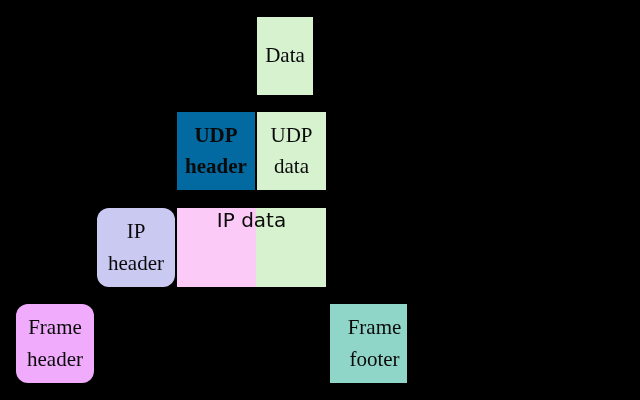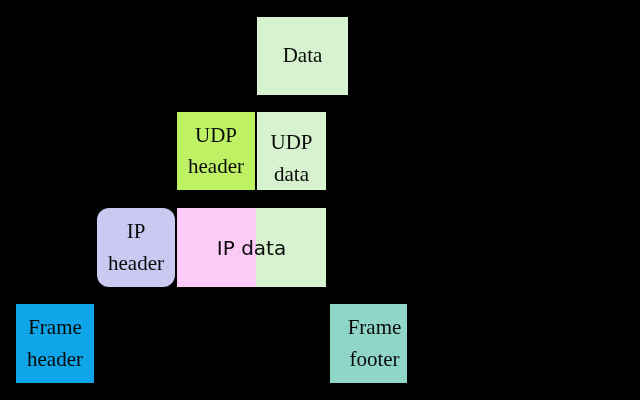--- a/index.html
+++ b/index.html
@@ -31,24 +31,24 @@
     text-align: center;
   }
   .sans-label {
     font-family: "DejaVu Sans", "Liberation Sans", sans-serif;
     font-size: 20px;
     line-height: 1.2;
     color: #0a0a0a;
     text-align: center;
   }
   
-  #box-data        { left: 257px; top: 17px;  width: 91px;  height: 78px; }
+  #box-data        { left: 257px; top: 17px;  width: 56px;  height: 78px; }
   
   #box-udp-header  { left: 177px; top: 112px; width: 78px;  height: 78px; }
-  #box-udp-data    { left: 257px; top: 112px; width: 69px;  height: 78px; align-items: flex-end; }
+  #box-udp-data    { left: 257px; top: 112px; width: 69px;  height: 78px; }
   
   #box-ip-header   { left: 97px;  top: 208px; width: 78px;  height: 79px; border-radius: 12px; }
   #box-ip-data     { left: 177px; top: 208px; width: 149px; height: 79px; }
   
   #box-frame-header{ left: 16px;  top: 304px; width: 78px;  height: 79px; }
   #box-frame-data  { left: 97px;  top: 304px; width: 229px; height: 79px; }
   #box-frame-footer{ left: 330px; top: 304px; width: 77px;  height: 79px; padding-left: 12px; }
 
   .composite { display: block; }
   .segments {
@@ -60,53 +60,53 @@
   .seg { height: 100%; }
   #box-ip-data .seg-1 { width: 79px; }
   #box-ip-data .seg-2 { flex: 1; }
   #box-frame-data .seg-1 { width: 79px; }
   #box-frame-data .seg-2 { width: 80px; }
   #box-frame-data .seg-3 { flex: 1; }
   .overlay-label {
     position: absolute;
     inset: 0;
     display: flex;
-    align-items: center;
+    align-items: flex-start;
     justify-content: center;
   }
 </style>
 </head>
 <body>
 
 <div class="canvas">
 
   <div class="box" id="box-data" style="background: rgb(214, 242, 206);">
     <span class="serif-label">Data</span>
   </div>
 
-  <div class="box" id="box-udp-header" style="background: #bef264;">
+  <div class="box" id="box-udp-header" style="background: #0369a1; font-weight: bold;">
     <span class="serif-label">UDP header</span>
   </div>
   <div class="box" id="box-udp-data" style="background: rgb(214, 242, 206);">
     <span class="serif-label">UDP data</span>
   </div>
 
   <div class="box" id="box-ip-header" style="background: rgb(201, 201, 242);">
     <span class="serif-label">IP header</span>
   </div>
   <div class="box composite" id="box-ip-data">
     <div class="segments">
       <div class="seg seg-1" style="background: rgb(252, 202, 246);"></div>
       <div class="seg seg-2" style="background: rgb(214, 242, 206);"></div>
     </div>
     <div class="overlay-label">
       <span class="sans-label">IP data</span>
     </div>
   </div>
 
-  <div class="box" id="box-frame-header" style="background: #0ea5e9;">
+  <div class="box" id="box-frame-header" style="background: #f0abfc; border-radius: 12px;">
     <span class="serif-label">Frame header</span>
   </div>
   <div class="box" id="box-frame-footer" style="background: rgb(143, 213, 200);">
     <span class="serif-label">Frame footer</span>
   </div>
 
 </div>
 
 </body></html>

